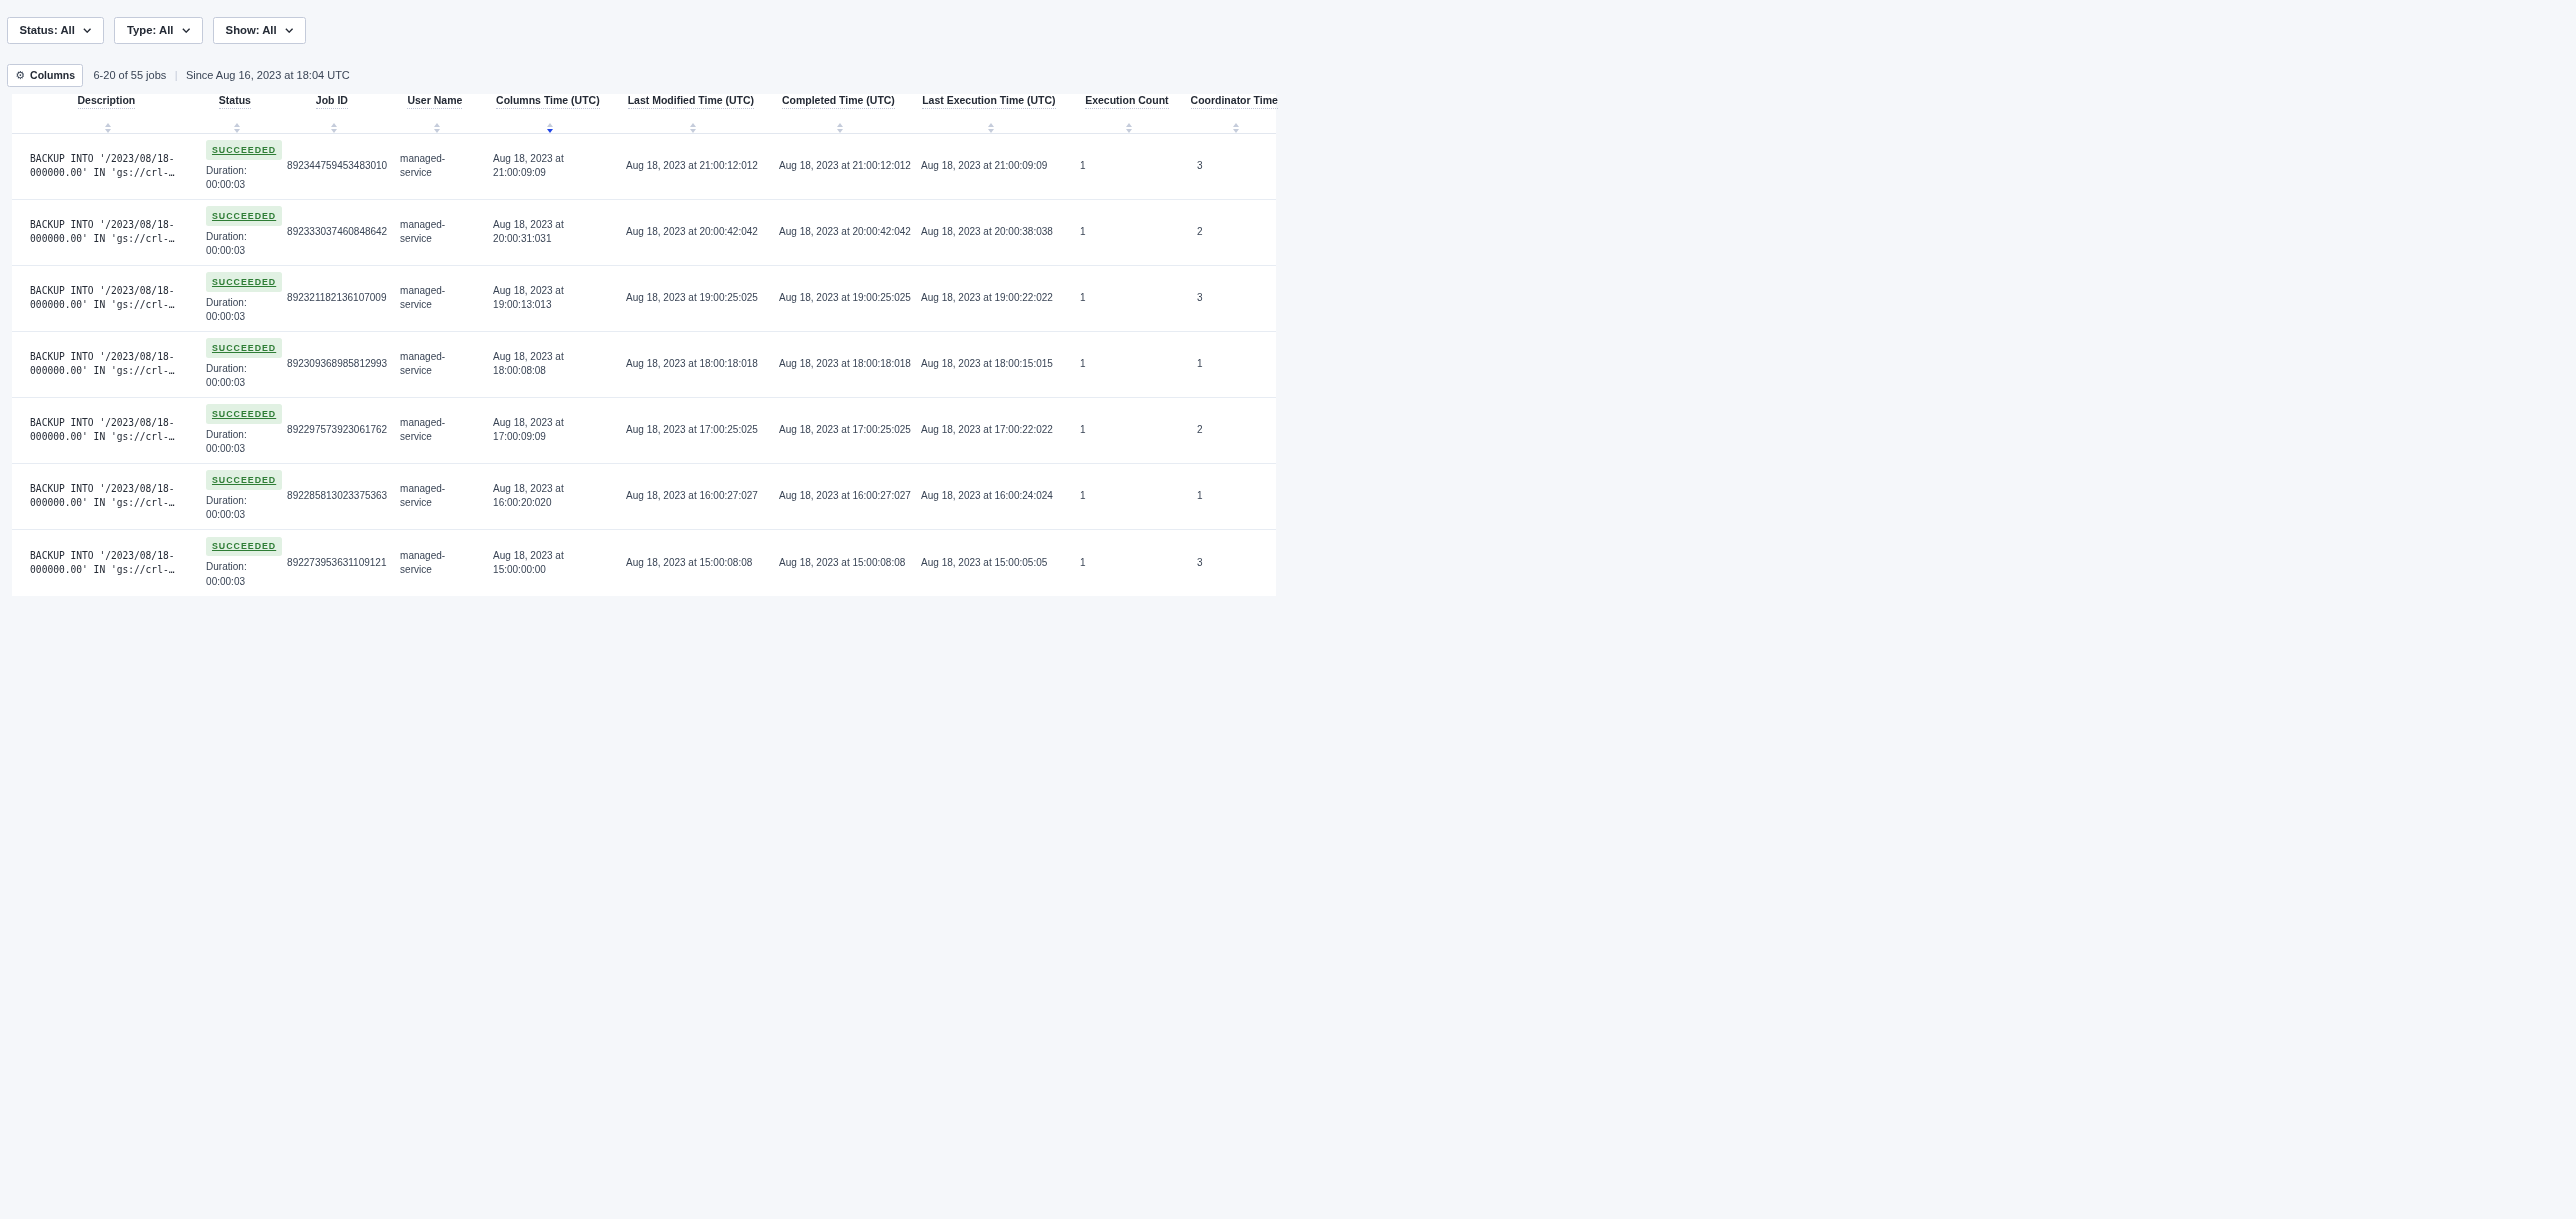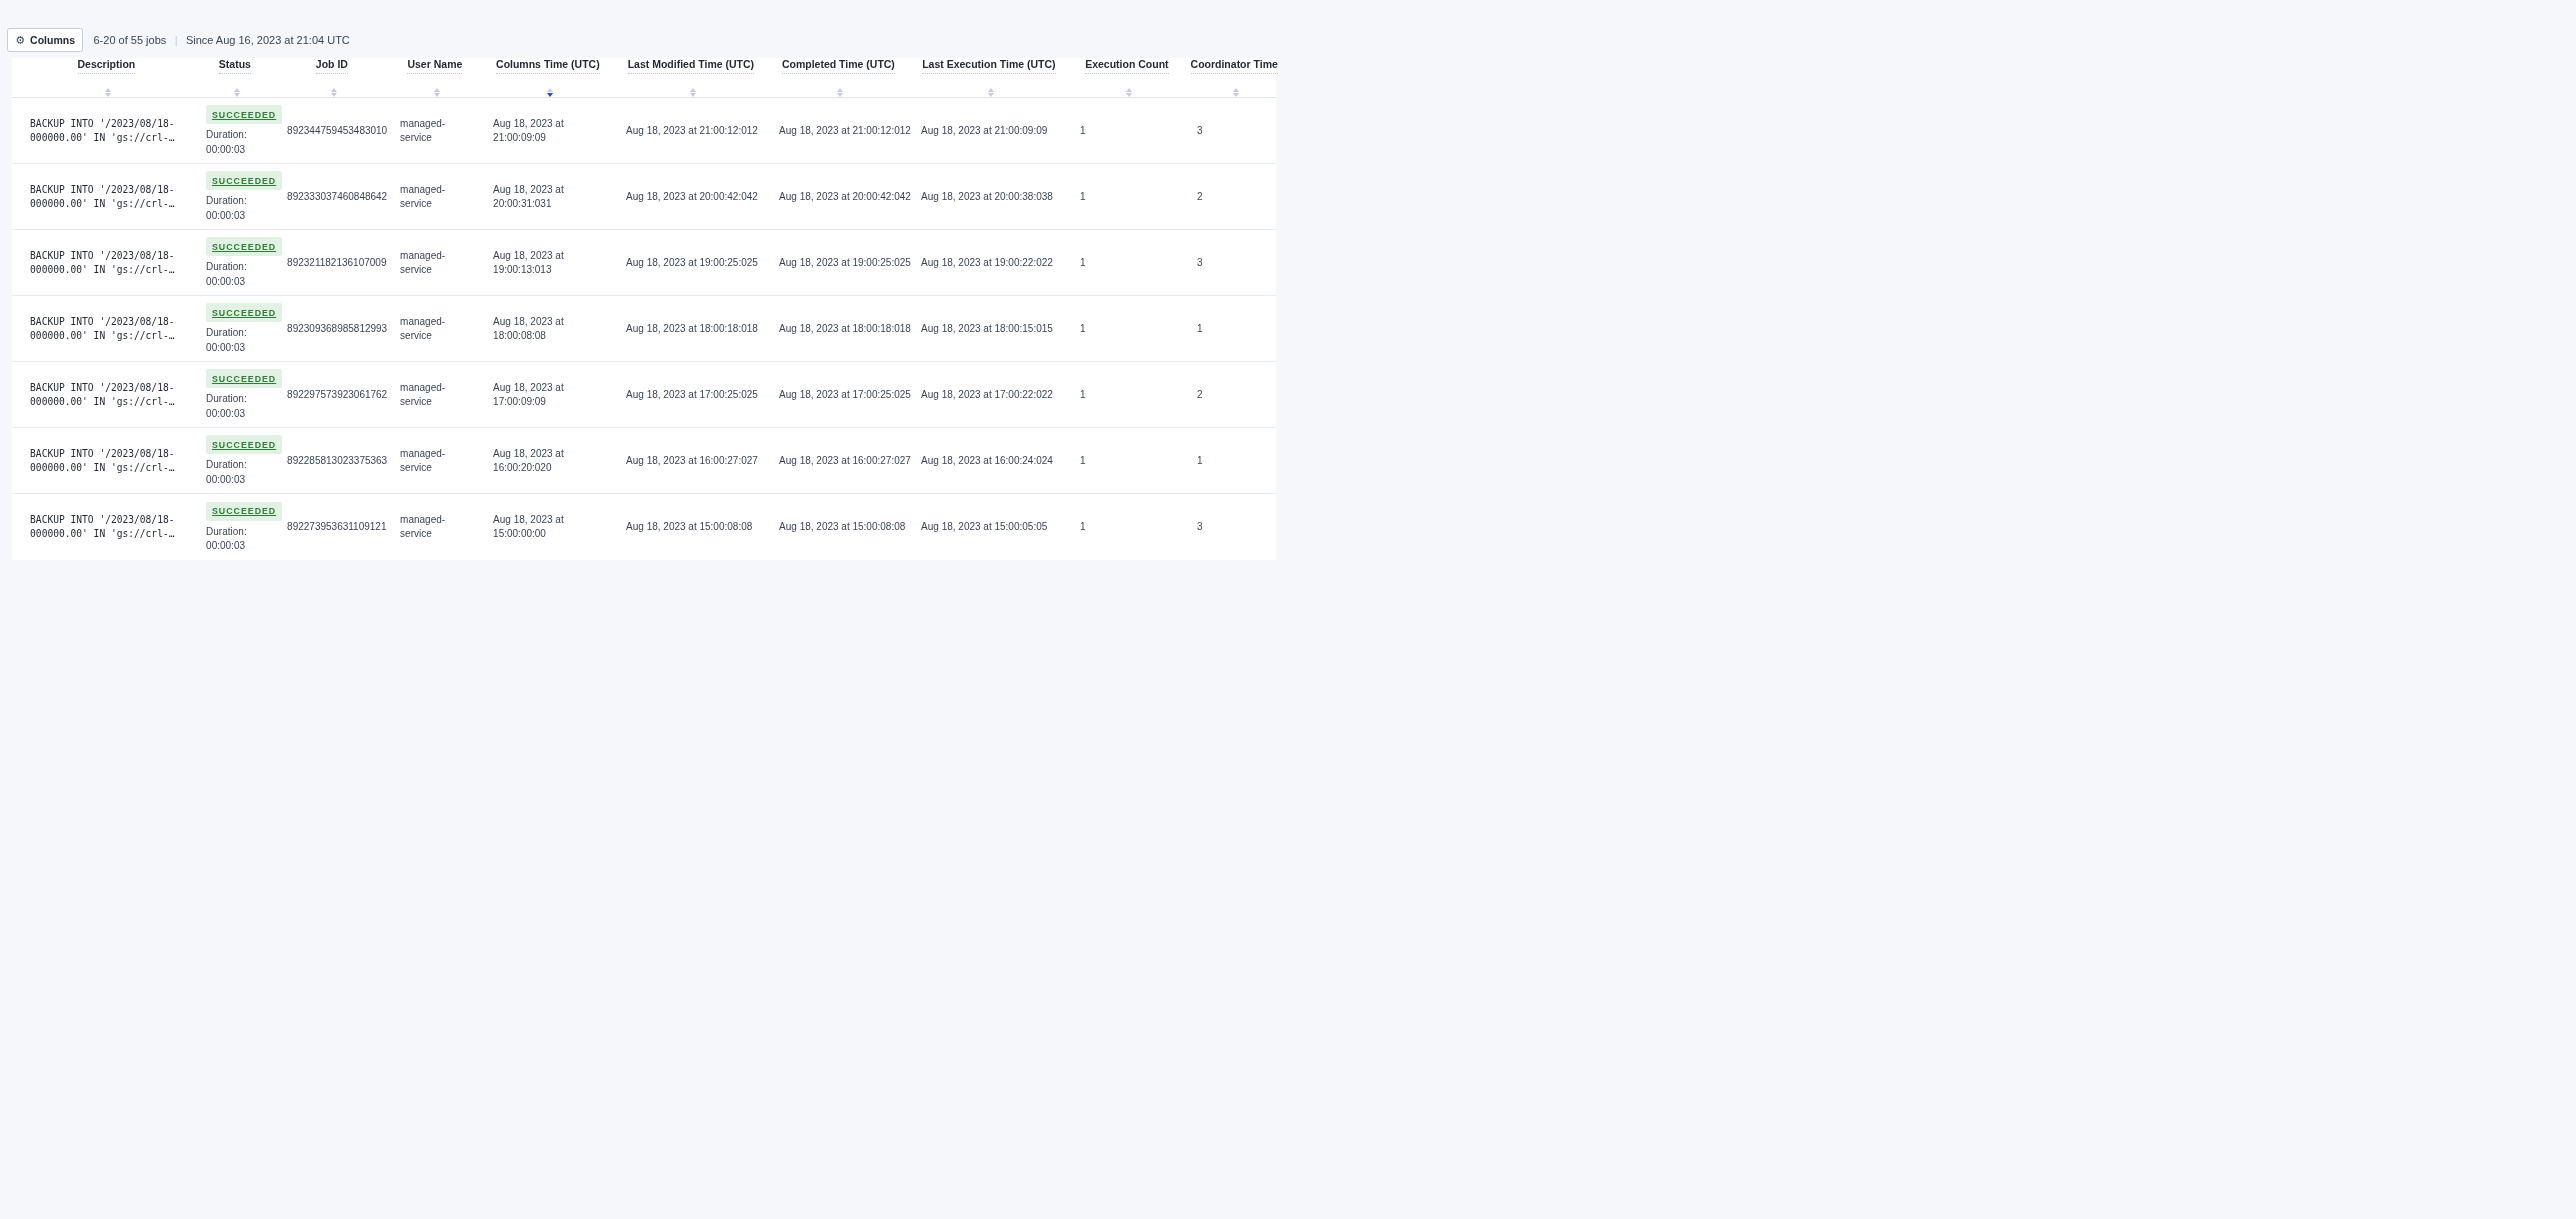--- a/index.html
+++ b/index.html
@@ -79,29 +79,49 @@
     padding: 2.5px 5.9px; border-radius: 2.5px; margin-bottom: 4.2px; text-decoration: underline;
   }
   .nowrap { white-space: nowrap; }
 </style>
 </head>
 <body style="background: rgb(245, 247, 250);">
 
 <div class="page">
 
 
+  <div class="filters">
+    <button class="filter-btn">
+      <span>Status: All</span>
+      <svg class="chev" viewBox="0 0 10 6">
+          <polyline points="1,0.8 5,5 9,0.8" fill="none" stroke="#242A35" stroke-width="1.6"></polyline>
+        </svg>
+    </button>
+    <button class="filter-btn">
+      <span>Type: All</span>
+      <svg class="chev" viewBox="0 0 10 6">
+          <polyline points="1,0.8 5,5 9,0.8" fill="none" stroke="#242A35" stroke-width="1.6"></polyline>
+        </svg>
+    </button>
+    <button class="filter-btn">
+      <span>Show: All</span>
+      <svg class="chev" viewBox="0 0 10 6">
+          <polyline points="1,0.8 5,5 9,0.8" fill="none" stroke="#242A35" stroke-width="1.6"></polyline>
+        </svg>
+    </button>
+  </div>
 
   <div class="toolbar">
     <button class="columns-btn">
       <span class="gear">⚙</span>
       <span>Columns</span>
     </button>
     <span class="meta count">6-20 of 55 jobs</span>
     <span class="meta divider">|</span>
-    <span class="meta since">Since Aug 16, 2023 at 21:04 UTC</span>
+    <span class="meta since">Since Aug 16, 2023 at 18:04 UTC</span>
   </div>
 
   <div class="table-card">
     <div class="thead grid" id="thead">
         <div class="th">
     <span class="th-label">Description</span>
     <span class="sort">
       <span class="tri up"></span>
       <span class="tri down"></span>
     </span>

